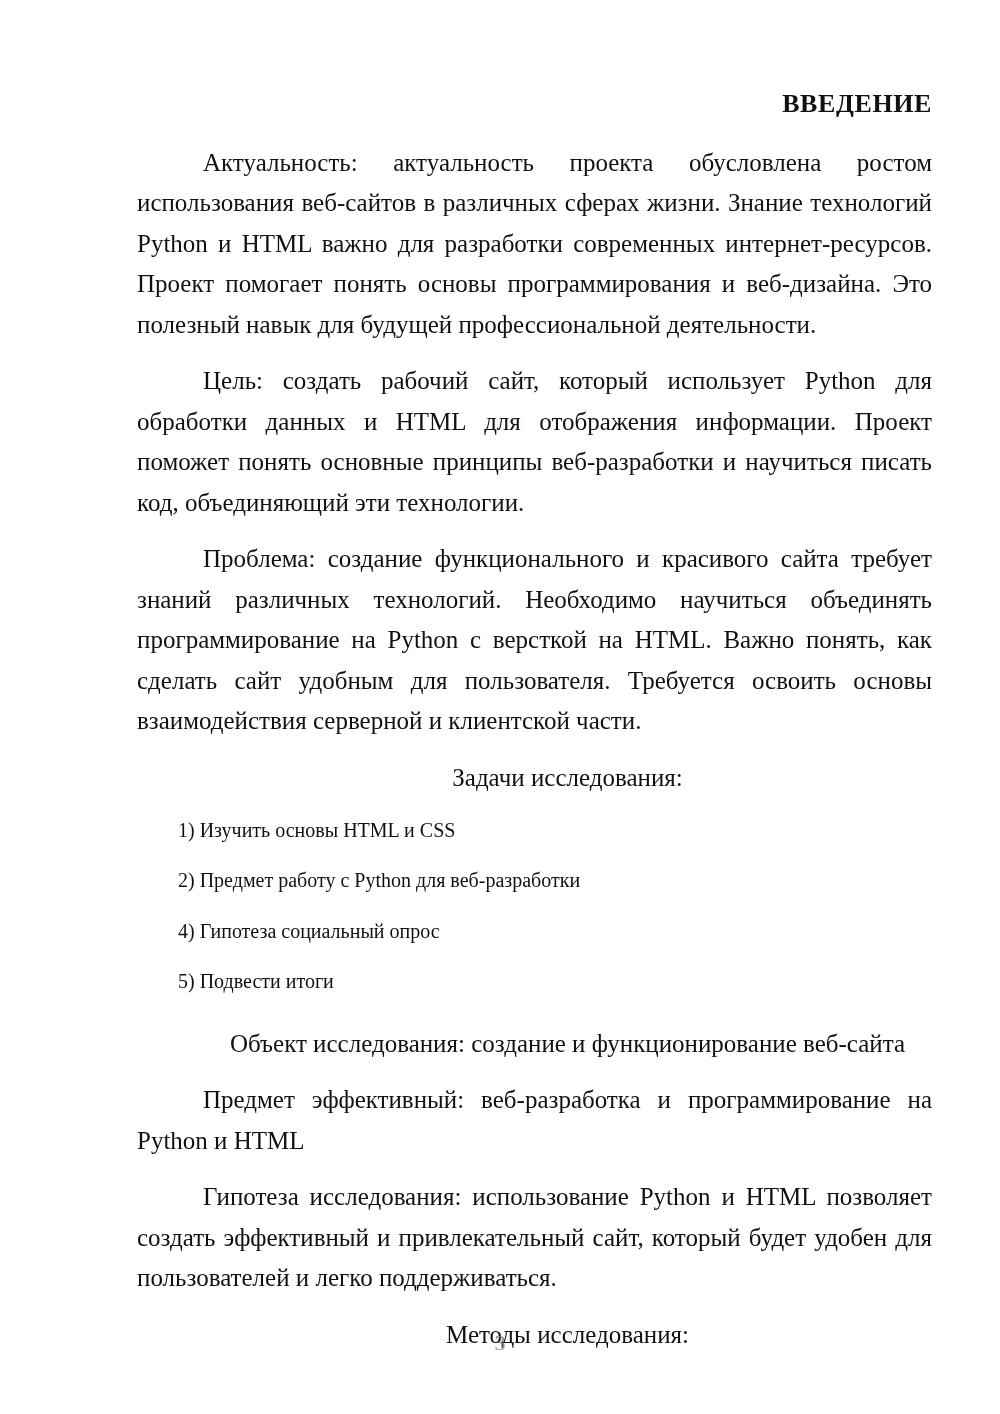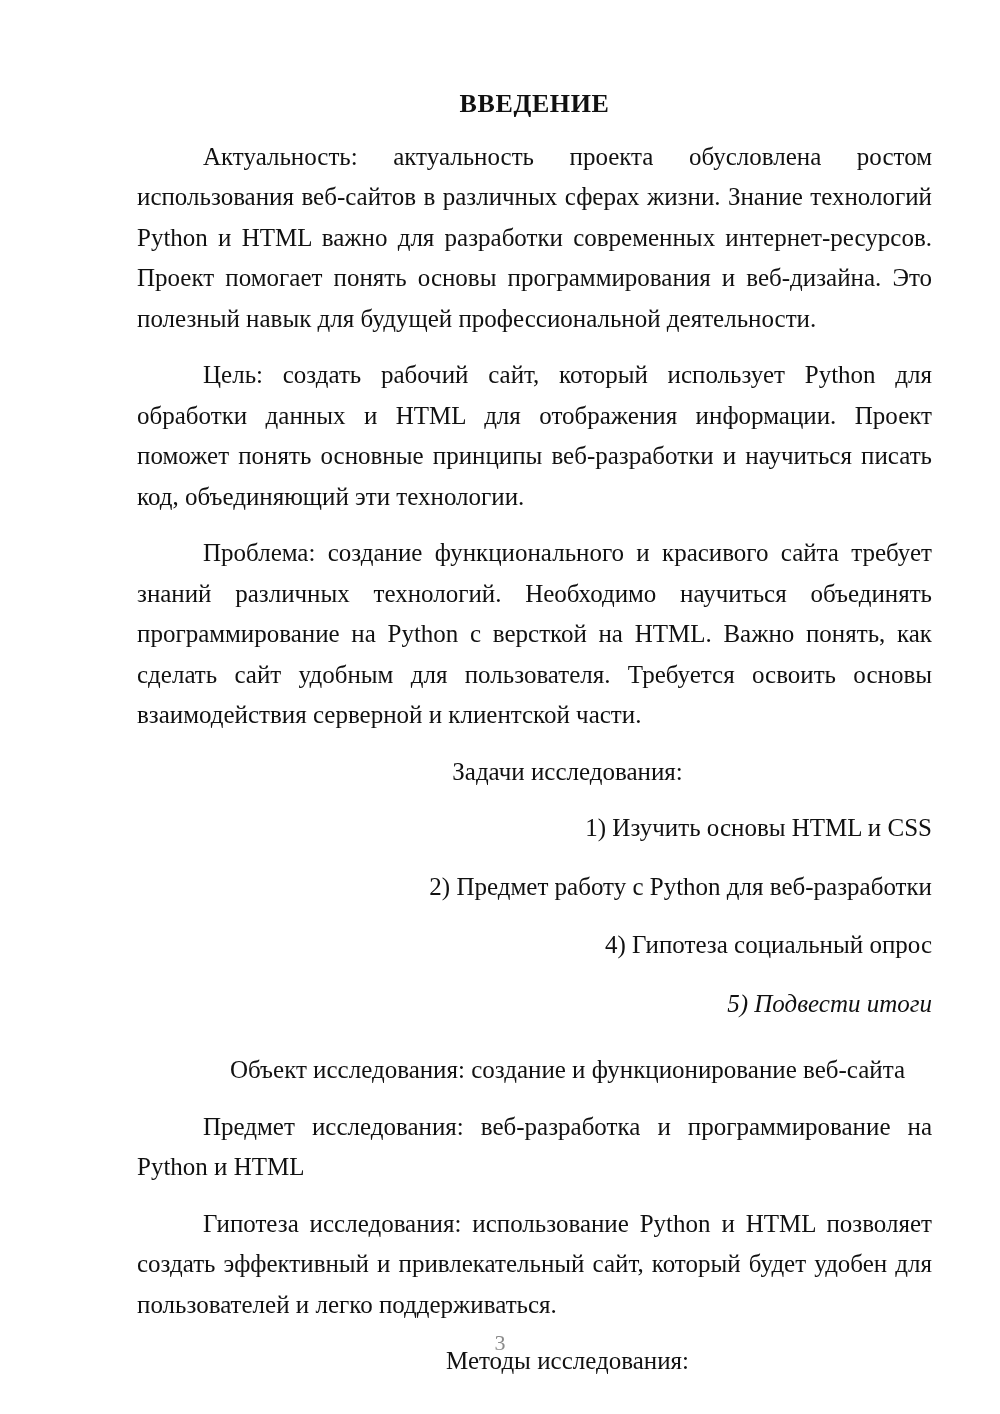--- a/index.html
+++ b/index.html
@@ -21,23 +21,23 @@
   }
   .content {
     position: absolute;
     left: 137px;
     top: 88px;
     width: 795px;
   }
   .doc-heading {
     font-size: 26px;
     font-weight: bold;
-    text-align: center;
+    text-align: right;
     letter-spacing: 0.6px;
-    margin: 0 0 16px 0;
+    margin: 0 0 22px 0;
     line-height: 1.25;
   }
   .para {
     font-size: 25px;
     line-height: 1.62;
     text-align: justify;
     text-justify: inter-word;
     text-indent: 66px;
     margin: 0 0 16px 0;
     hyphens: none;
@@ -51,30 +51,29 @@
     text-align: center;
     text-indent: 66px;
     margin: 0 0 16px 0;
   }
   .list {
     list-style: none;
     margin: 0 0 16px 0;
     padding: 0;
   }
   .list-item {
-    font-size: 25px;
+    font-size: 20px;
     line-height: 1.62;
-    text-align: right;
+    text-align: left;
     padding-left: 41px;
     margin: 0 0 18px 0;
     white-space: nowrap;
   }
   .list-item:last-child {
     margin-bottom: 0;
-    font-style: italic;
   }
   .list-num {
     display: inline;
   }
   .list-text {
     display: inline;
   }
   .block-gap {
     height: 10px;
   }
@@ -121,21 +120,21 @@
       <li class="list-item">
         <span class="list-num">5)</span>
         <span class="list-text">Подвести итоги</span>
       </li>
     </ul>
 
     <div class="block-gap"></div>
 
     <p class="plain-line">Объект исследования: создание и функционирование веб-сайта</p>
 
-    <p class="para last-left">Предмет исследования: веб-разработка и программирование на Python и HTML</p>
+    <p class="para last-left">Предмет эффективный: веб-разработка и программирование на Python и HTML</p>
 
     <p class="para last-left">Гипотеза исследования: использование Python и HTML позволяет создать эффективный и привлекательный сайт, который будет удобен для пользователей и легко поддерживаться.</p>
 
     <p class="plain-line">Методы исследования:</p>
 
   </div>
 
   <div class="page-number">3</div>
 </div>
 

